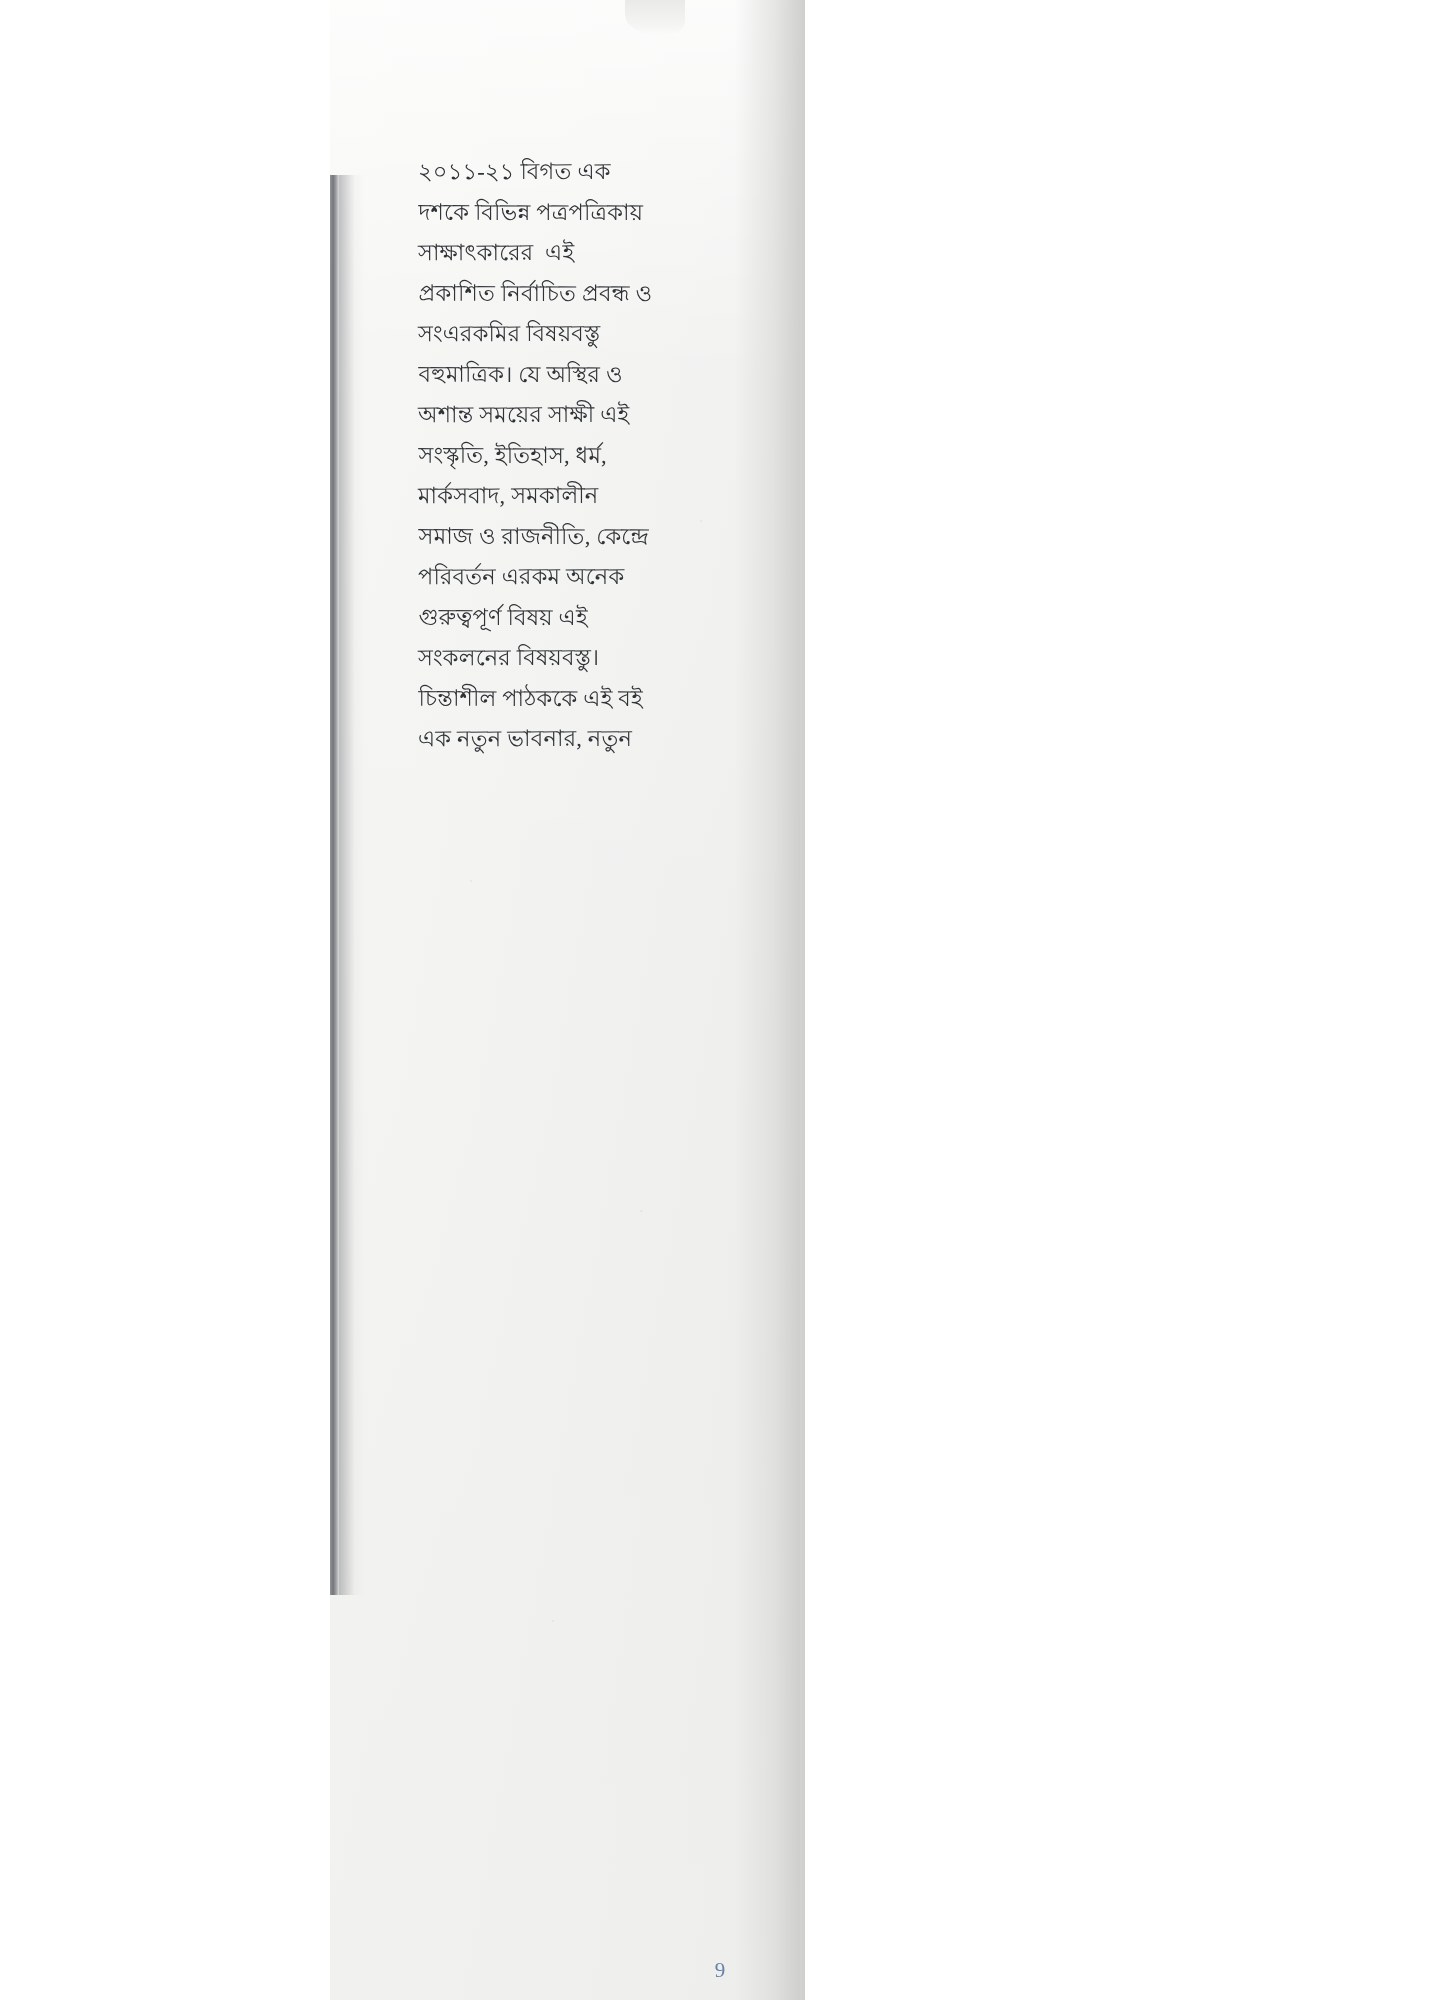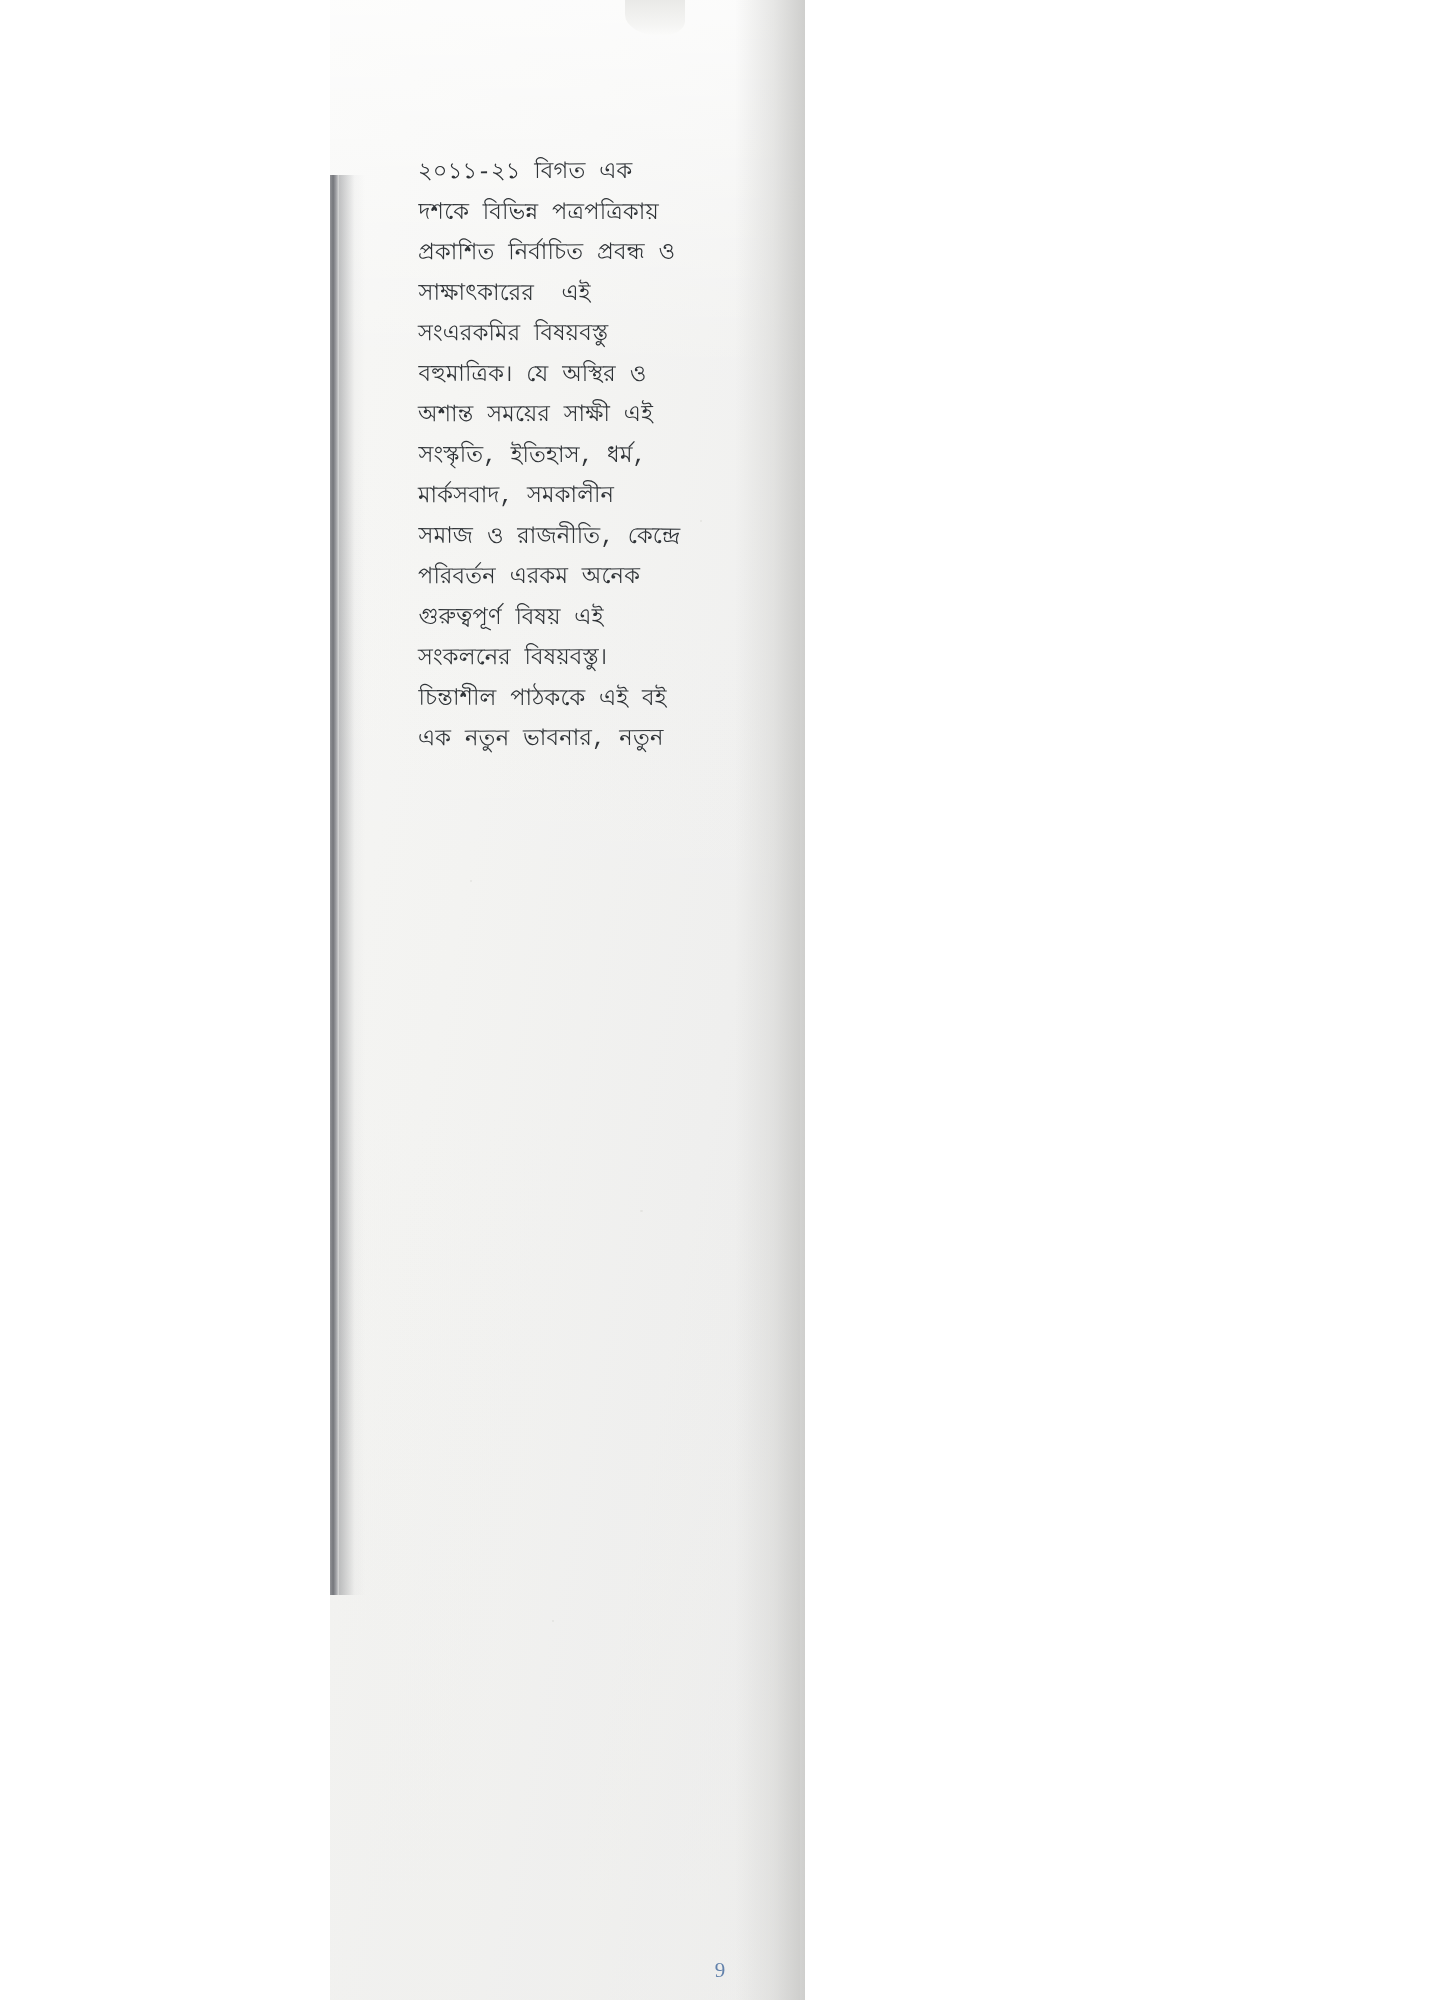--- a/index.html
+++ b/index.html
@@ -76,21 +76,21 @@
   }
 
   
   .blurb {
     position: absolute;
     left: 418px;
     top: 152px;
     width: 300px;
   }
   .blurb-line {
-    font-family: Liberation Mono, monospace;
+    font-family: Liberation Serif, serif;
     font-size: 22.5px;
     line-height: 40.5px;
     color: #2f3337;
     letter-spacing: .2px;
     white-space: pre;
     text-rendering: optimizeLegibility;
   }
   
   .blurb-line:nth-child(odd)  { transform: translateX(0px)   rotate(-0.12deg); }
   .blurb-line:nth-child(even) { transform: translateX(0.6px) rotate(0.08deg); }
@@ -126,22 +126,22 @@
 <div class="spine-shadow-soft"></div>
 
 <div class="speckle" style="left:470px; top:880px; width:2px; height:2px;"></div>
 <div class="speckle" style="left:640px; top:1210px; width:3px; height:2px;"></div>
 <div class="speckle" style="left:552px; top:1620px; width:2px; height:2px;"></div>
 <div class="speckle" style="left:700px; top:520px; width:2px; height:2px;"></div>
 
 <div class="blurb">
   <div class="blurb-line">২০১১-২১ বিগত এক</div>
   <div class="blurb-line">দশকে বিভিন্ন পত্রপত্রিকায়</div>
+  <div class="blurb-line">সাক্ষাৎকারের  এই</div>
   <div class="blurb-line">প্রকাশিত নির্বাচিত প্রবন্ধ ও</div>
-  <div class="blurb-line">সাক্ষাৎকারের  এই</div>
   <div class="blurb-line">সংএরকমির বিষয়বস্তু</div>
   <div class="blurb-line">বহুমাত্রিক। যে অস্থির ও</div>
   <div class="blurb-line">অশান্ত সময়ের সাক্ষী এই</div>
   <div class="blurb-line">সংস্কৃতি, ইতিহাস, ধর্ম,</div>
   <div class="blurb-line">মার্কসবাদ, সমকালীন</div>
   <div class="blurb-line">সমাজ ও রাজনীতি, কেন্দ্রে</div>
   <div class="blurb-line">পরিবর্তন এরকম অনেক</div>
   <div class="blurb-line">গুরুত্বপূর্ণ বিষয় এই</div>
   <div class="blurb-line">সংকলনের বিষয়বস্তু।</div>
   <div class="blurb-line">চিন্তাশীল পাঠককে এই বই</div>

